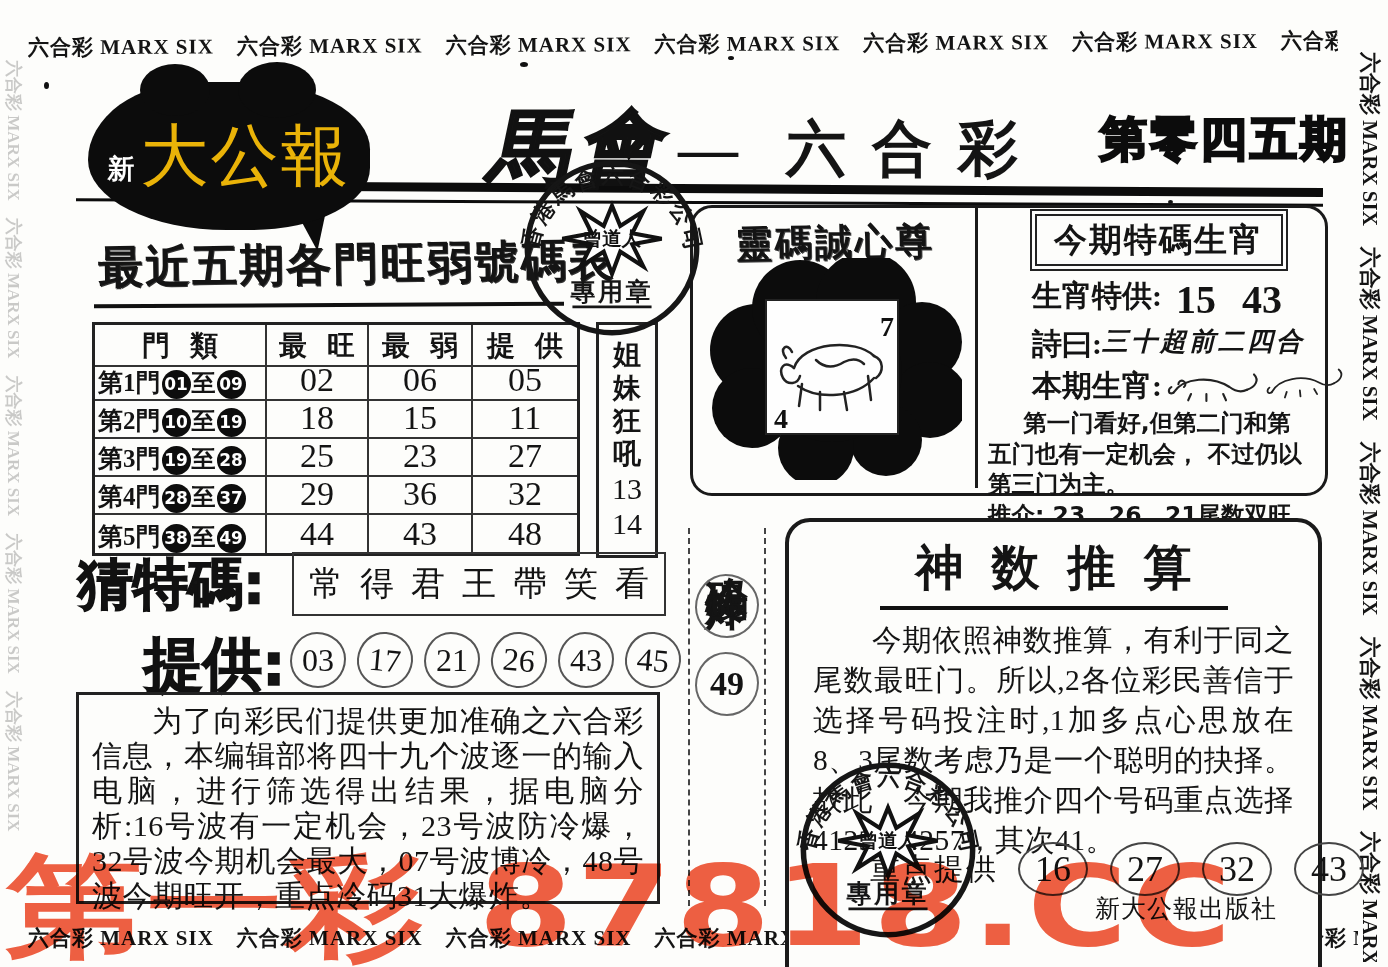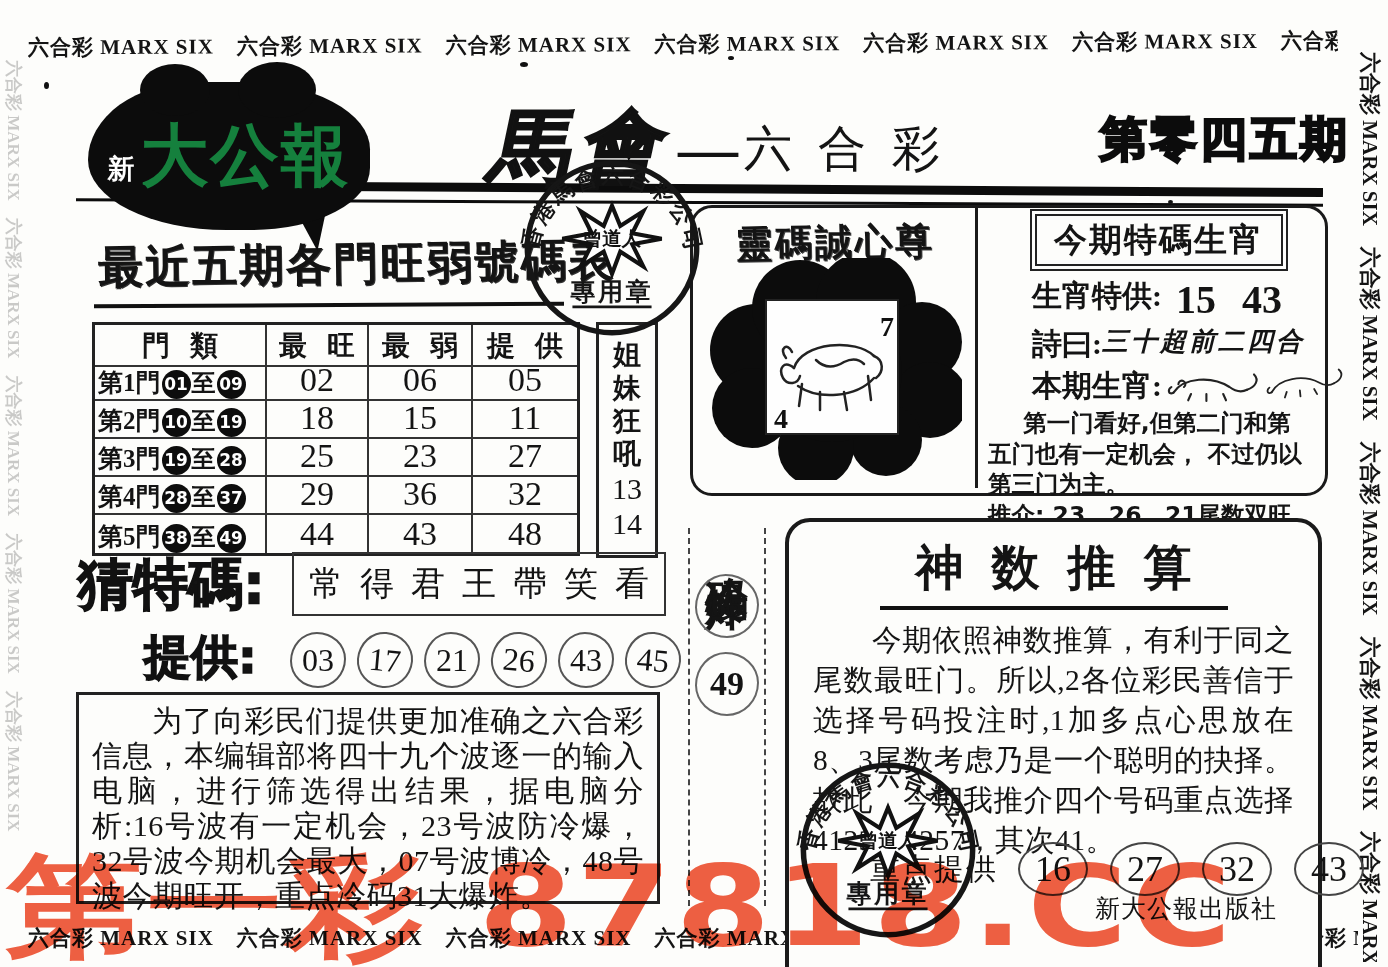--- a/index.html
+++ b/index.html
@@ -19,26 +19,26 @@
 
   
   .logo{left:88px;top:82px;width:282px;height:148px;background:#0c0c0c;
         border-radius:42% 50% 46% 54%/58% 50% 46% 52%;
         display:flex;align-items:center;justify-content:center;gap:6px;z-index:3;}
   .logo:before{content:"";position:absolute;top:-18px;left:52px;width:70px;height:52px;background:#0c0c0c;border-radius:50%;}
   .logo:after{content:"";position:absolute;top:-20px;left:150px;width:78px;height:56px;background:#0c0c0c;border-radius:50%;}
   .logo-tail{left:288px;top:208px;width:0;height:0;border-left:34px solid transparent;
         border-top:40px solid #0c0c0c;transform:rotate(12deg);z-index:2;}
   .logo-small{color:#fff;font-size:27px;font-weight:bold;margin-top:26px;z-index:4;}
-  .logo-main{color:#15803d;font-size:68px;font-weight:700;letter-spacing:2px;z-index:4;}
+  .logo-main{color:#eab308;font-size:68px;font-weight:400;letter-spacing:2px;z-index:4;}
   .masthead{left:492px;top:94px;display:flex;align-items:center;z-index:1;}
   .mh-left{font-size:82px;font-weight:900;font-family:"DejaVu Sans",sans-serif;
            transform:skewX(-12deg);letter-spacing:10px;-webkit-text-stroke:2px #111;}
   .mh-dash{font-size:60px;font-weight:900;margin:0 6px 0 2px;}
-  .mh-right{font-size:48px;font-weight:normal;letter-spacing:26px;}
+  .mh-right{font-size:60px;font-weight:bold;letter-spacing:26px;margin-left:42px;}
   .issue{left:1100px;top:108px;font-size:47px;font-weight:900;font-family:"DejaVu Sans",sans-serif;
          -webkit-text-stroke:2.5px #0c0c0c;letter-spacing:3px;}
   .rule-thick{left:332px;top:185px;width:991px;height:9px;background:#0c0c0c;transform:rotate(0.35deg);}
   .rule-thin{left:76px;top:201px;width:1247px;height:3px;background:#0c0c0c;transform:rotate(0.25deg);}
 
   
   .hw-title{left:98px;top:234px;font-size:45px;font-weight:900;letter-spacing:2px;
             transform:rotate(-0.8deg);text-shadow:1px 1px 0 #333;}
   .hw-underline{left:94px;top:303px;width:470px;height:4px;background:#111;transform:rotate(-0.3deg);}
   .hw-table{left:92px;top:322px;display:grid;grid-template-columns:172px 102px 104px 104px;
@@ -59,21 +59,21 @@
   .sisters{left:596px;top:322px;width:56px;height:230px;border:3px solid #222;display:flex;
            flex-direction:column;align-items:center;justify-content:center;gap:2px;}
   .sisters .ch{font-size:28px;font-weight:bold;line-height:1.1;}
   .sisters .nm{font-size:30px;line-height:1.1;}
 
   .guess-label{left:78px;top:548px;font-size:55px;font-weight:900;font-family:"DejaVu Sans",sans-serif;
                -webkit-text-stroke:1.5px #111;}
   .phrase-box{left:292px;top:552px;width:370px;height:60px;border:2.5px solid #333;
               display:flex;align-items:center;justify-content:center;font-size:34px;font-weight:normal;}
   .ls16{letter-spacing:17px;margin-right:-17px;}
-  .offer-label{left:144px;top:626px;font-size:47px;font-weight:900;font-family:"DejaVu Sans",sans-serif;
+  .offer-label{left:144px;top:626px;font-size:59px;font-weight:900;font-family:"DejaVu Sans",sans-serif;
                -webkit-text-stroke:1.5px #111;}
   .offer-circles{left:290px;top:632px;display:flex;gap:11px;justify-content:flex-end;}
   .num-circle{display:flex;align-items:center;justify-content:center;width:52px;height:52px;
               border:2px solid #555;border-radius:48% 52% 50% 50%/52% 48% 52% 48%;
               font-size:32px;font-family:"Liberation Serif",serif;}
   .offer-circles .num-circle:nth-child(even){transform:rotate(5deg);}
   .analysis-box{left:76px;top:692px;width:584px;height:212px;border:3px solid #222;
                 padding:8px 13px;box-sizing:border-box;font-size:30px;line-height:35px;
                 text-indent:2em;text-align:justify;letter-spacing:.5px;}
 

